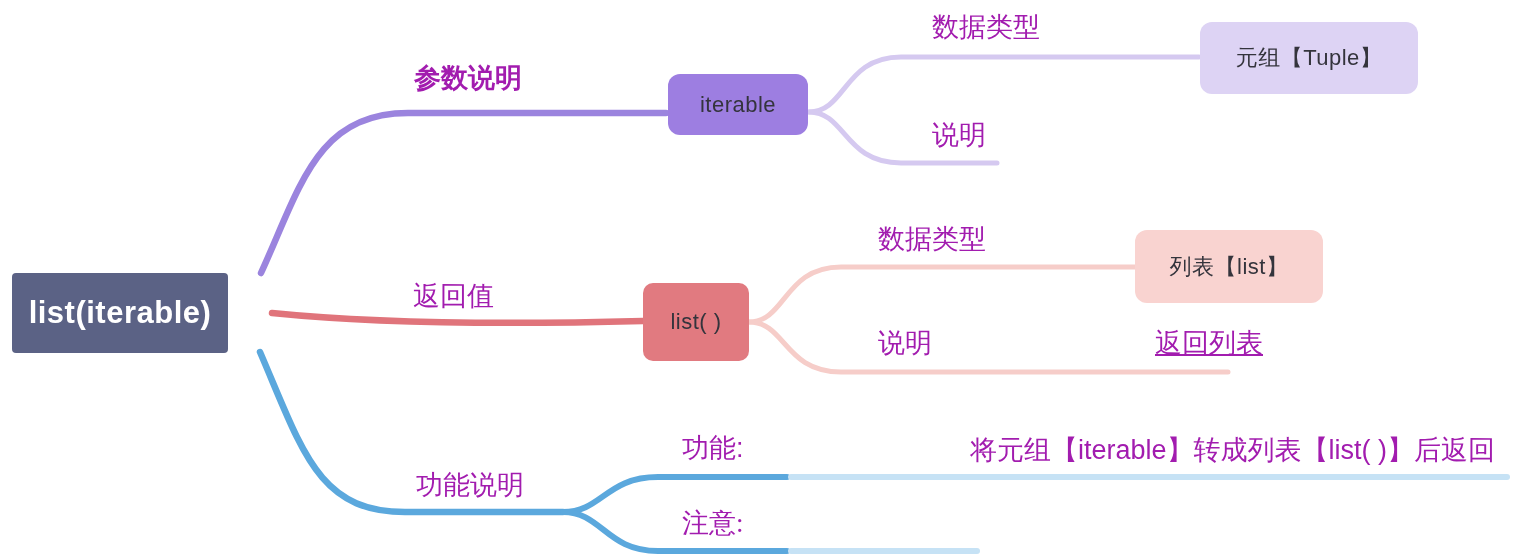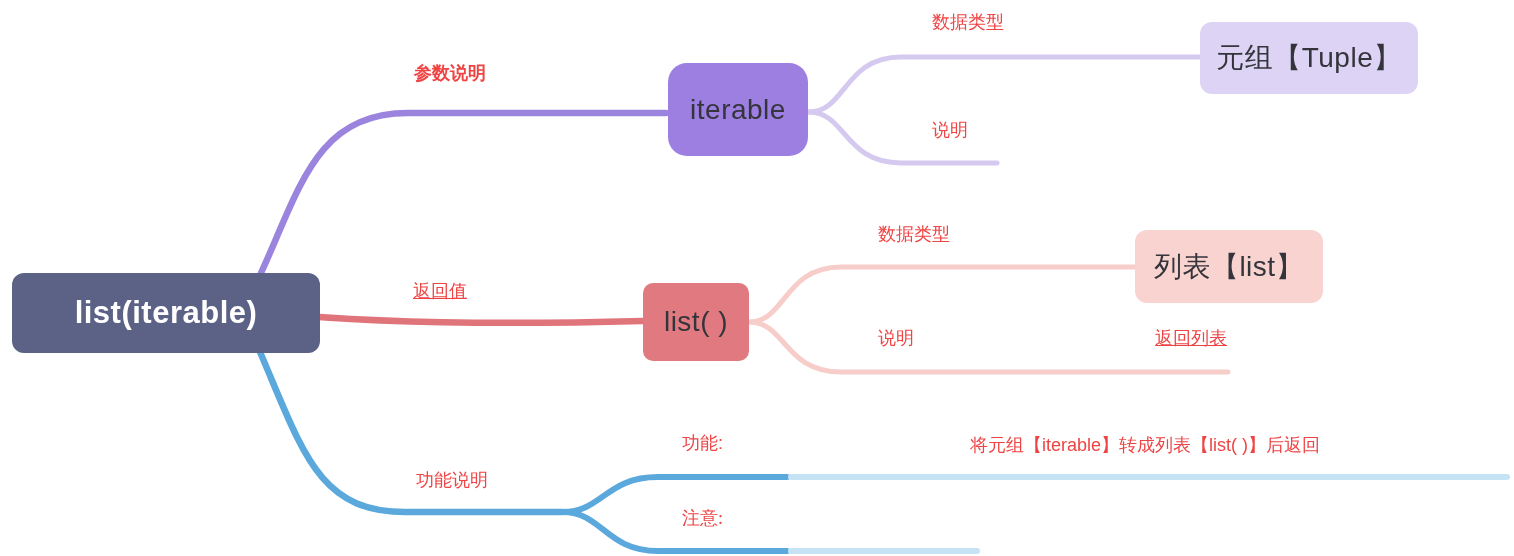--- a/index.html
+++ b/index.html
@@ -9,43 +9,43 @@
     background:#ffffff;
     overflow:hidden;
     font-family:"Liberation Sans","DejaVu Sans",sans-serif;
   }
   .canvas svg{position:absolute;left:0;top:0;}
   .topic{
     position:absolute;
     display:flex;align-items:center;justify-content:center;
     box-sizing:border-box;
     color:#34343c;
-    font-size:28px;
+    font-size:22px;
     letter-spacing:0.5px;
   }
   .topic.root{
-    left:12px;top:273px;width:308px;height:80px;
-    border-radius:12px;
+    left:12px;top:273px;width:216px;height:80px;
+    border-radius:4px;
     color:#ffffff;font-weight:bold;font-size:31px;
   }
-  .topic.iterable{left:668px;top:63px;width:140px;height:93px;border-radius:19px;}
+  .topic.iterable{left:668px;top:74px;width:140px;height:61px;border-radius:12px;}
   .topic.tuple{left:1200px;top:22px;width:218px;height:72px;border-radius:12px;}
   .topic.listcall{left:643px;top:283px;width:106px;height:78px;border-radius:10px;}
   .topic.listleaf{left:1135px;top:230px;width:188px;height:73px;border-radius:12px;text-align:right;}
   .lbl{
     position:absolute;
-    font-size:18px;
-    color:#ef4444;
+    font-size:27px;
+    color:#a21caf;
     white-space:nowrap;
     line-height:1.1;
   }
   .lbl-params{left:414px;top:64px;font-weight:bold;}
   .lbl-dt1{left:932px;top:13px;}
   .lbl-desc1{left:932px;top:121px;}
-  .lbl-return{left:413px;top:282px;text-decoration:underline;}
+  .lbl-return{left:413px;top:282px;}
   .lbl-dt2{left:878px;top:225px;}
   .lbl-desc2{left:878px;top:329px;}
   .val-return{left:1155px;top:329px;text-decoration:underline;}
   .lbl-func{left:416px;top:471px;}
   .lbl-gongneng{left:682px;top:434px;}
   .val-func{left:922px;top:436px;margin-left:48px;}
   .lbl-note{left:682px;top:509px;font-family:Liberation Serif, serif;}
 </style>
 </head>
 <body>

